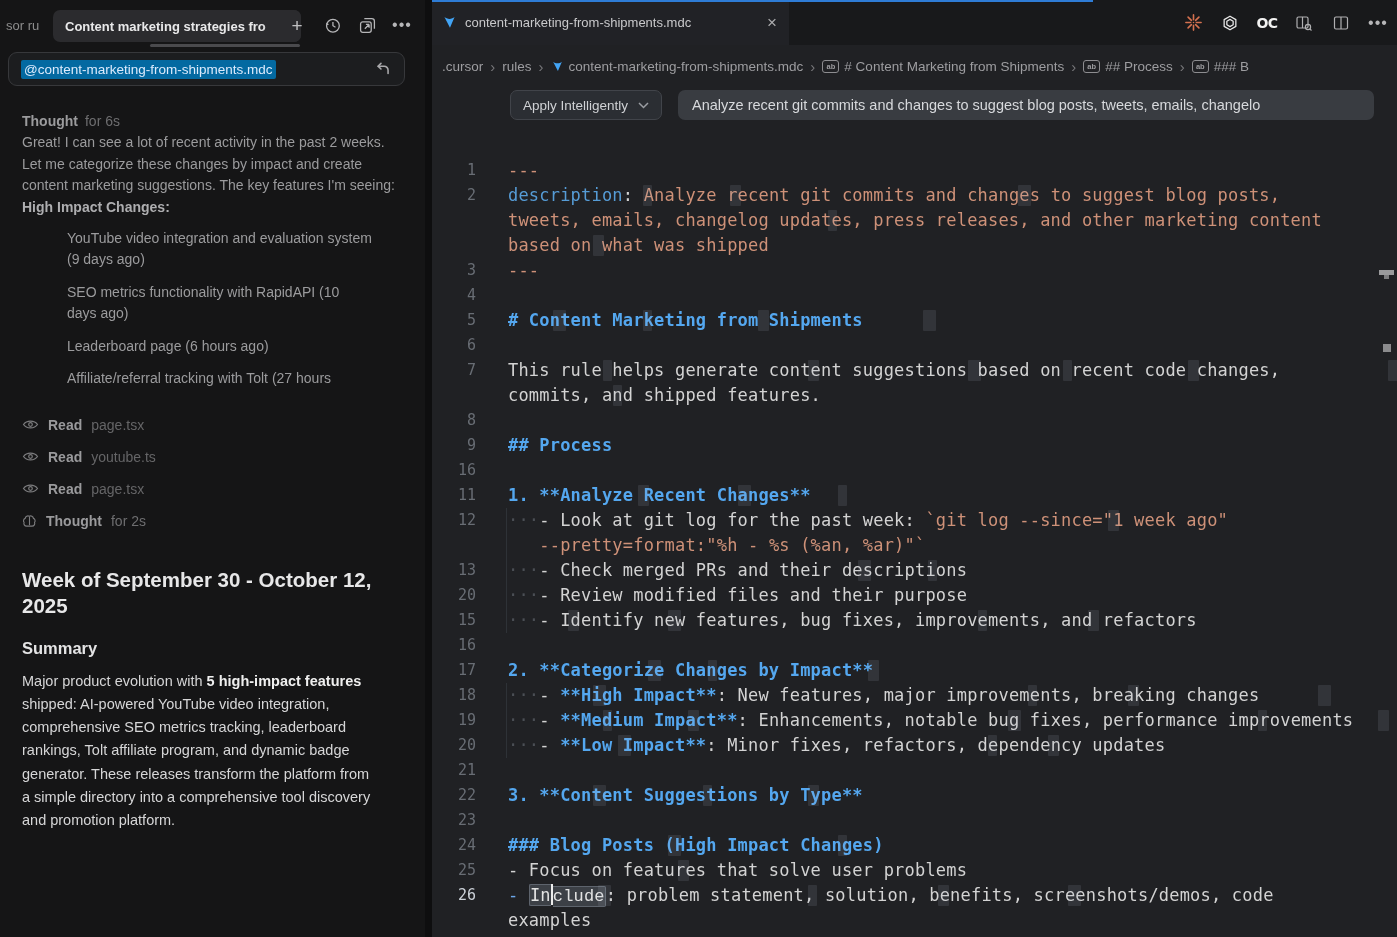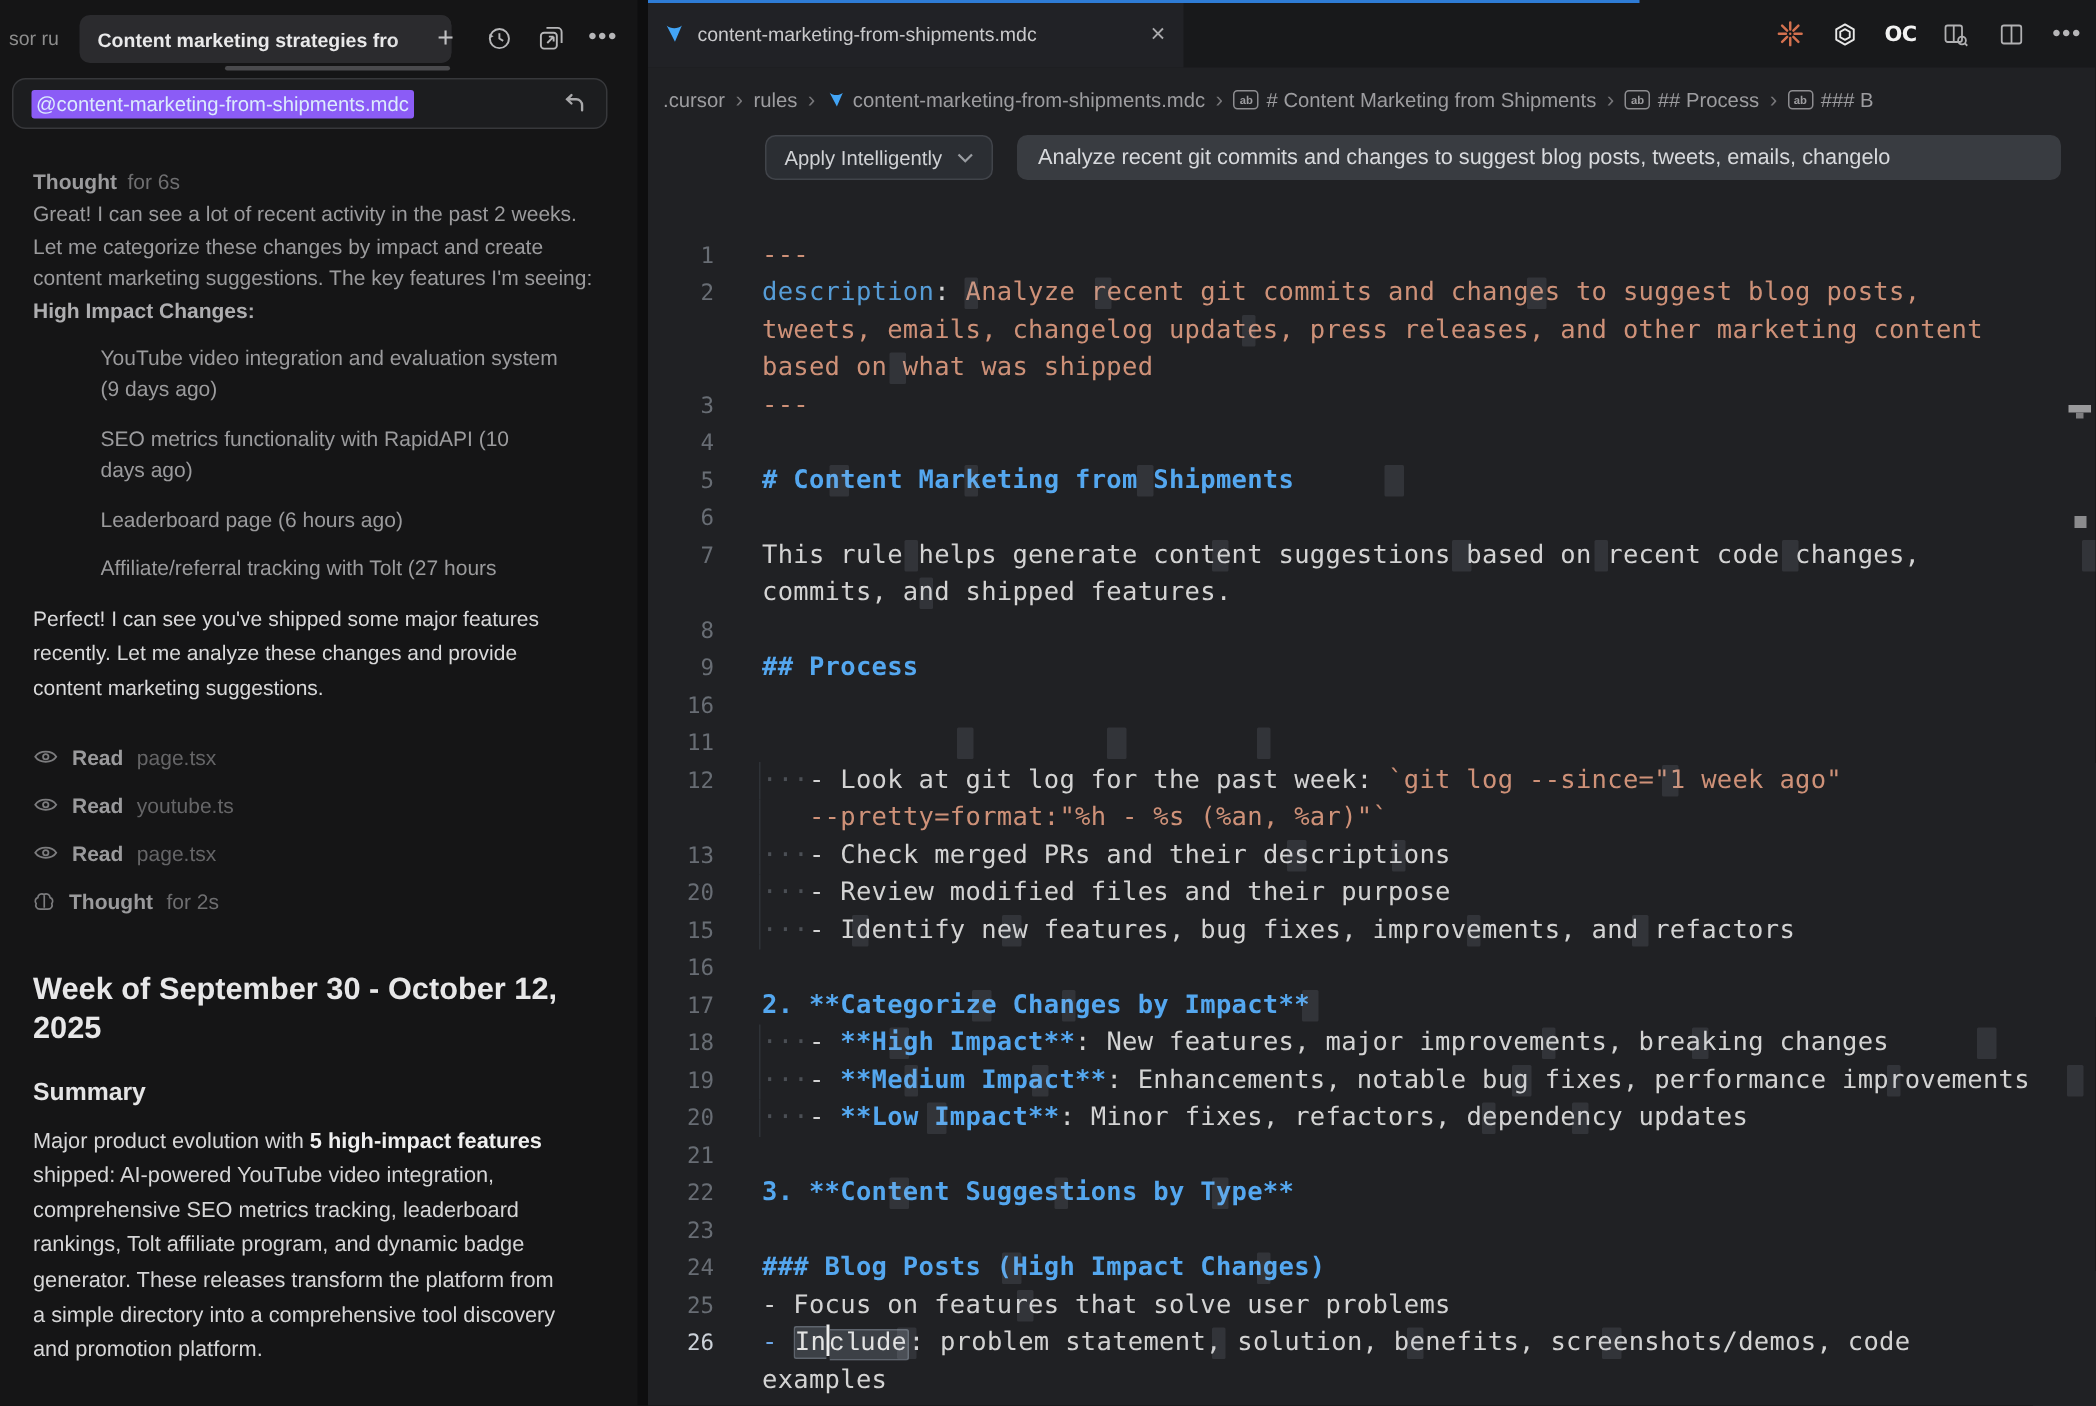--- a/index.html
+++ b/index.html
@@ -18,21 +18,21 @@
                     background:linear-gradient(to right, rgba(43,43,46,0), #2b2b2e); }
   .tabstrip-scroll { position:absolute; left:150px; top:44px; width:150px; height:3px; background:#4a4a4d; border-radius:2px; }
   .chat-hicons { position:absolute; right:12px; top:14px; display:flex; gap:13px; align-items:center; color:#b6b6b8; }
   .chat-hicons .hic { width:22px; height:22px; display:flex; align-items:center; justify-content:center; cursor:pointer; }
   .plus-glyph { font-size:19px; font-weight:300; color:#c0c0c2; line-height:1; }
   .more-glyph { font-size:16px; letter-spacing:1px; color:#b6b6b8; }
 
   .context-pill { position:absolute; left:8px; top:52px; width:397px; height:34px; background:#1c1d1f;
                   border:1px solid #37383b; border-radius:9px; display:flex; align-items:center;
                   padding:0 12px; justify-content:space-between; }
-  .context-pill .sel-text { background:#8b5cf6; color:#dcebfd; font-size:13.5px; padding:2px 3px; border-radius:2px; white-space:nowrap; }
+  .context-pill .sel-text { background:#0369a1; color:#dcebfd; font-size:13.5px; padding:2px 3px; border-radius:2px; white-space:nowrap; }
 
   .chat-body { position:absolute; left:0; top:100px; width:425px; bottom:0; padding:0 22px; }
 
   .thought-row { display:flex; align-items:center; gap:7px; margin-top:14px; }
   .thought-row .tl { color:#9b9b9d; font-size:14px; font-weight:bold; }
   .thought-row .td { color:#6e6e70; font-size:14px; }
 
   .think-para { color:#9b9b9d; font-size:14px; line-height:21.5px; width:378px; margin-top:3px; }
   .think-sub { color:#aeaeb0; font-size:14px; font-weight:bold; margin-top:2px; }
   ol.think-list { margin:13px 0 0 0; padding-left:45px; width:350px; color:#9b9b9d; font-size:14px; line-height:21.5px; }
@@ -163,21 +163,20 @@
 
     <p class="think-para">Great! I can see a lot of recent activity in the past 2 weeks. Let me categorize these changes by impact and create content marketing suggestions. The key features I'm seeing:</p>
     <div class="think-sub">High Impact Changes:</div>
     <ol class="think-list" id="think-list">
         <li>YouTube video integration and evaluation system (9 days ago)</li>
         <li>SEO metrics functionality with RapidAPI (10 days ago)</li>
         <li>Leaderboard page (6 hours ago)</li>
         <li>Affiliate/referral tracking with Tolt (27 hours</li>
       </ol>
 
-    <p class="resp-para">Perfect! I can see you've shipped some major features recently. Let me analyze these changes and provide content marketing suggestions.</p>
 
     <div class="tools" id="tool-list">
         <div class="tool-row">
           <span>
             <svg width="17" height="13" viewBox="0 0 17 13" fill="none" stroke="#7c7c7e" stroke-width="1.2">
               <path d="M1.5 6.5 C4.5 2 12.5 2 15.5 6.5 C12.5 11 4.5 11 1.5 6.5 Z"></path>
               <circle cx="8.5" cy="6.5" r="1.8"></circle>
             </svg>
           </span>
           <span class="act">Read</span>
@@ -320,21 +319,21 @@
       <div class="crow"><span class="gut"></span><span class="ctext"><span class="seg-s">based on what was shipped</span></span></div>
       <div class="crow"><span class="gut">3</span><span class="ctext"><span class="seg-m">---</span></span></div>
       <div class="crow"><span class="gut">4</span><span class="ctext"></span></div>
       <div class="crow"><span class="gut">5</span><span class="ctext"><span class="seg-h"># Content Marketing from Shipments</span></span></div>
       <div class="crow"><span class="gut">6</span><span class="ctext"></span></div>
       <div class="crow"><span class="gut">7</span><span class="ctext"><span class="seg-t">This rule helps generate content suggestions based on recent code changes,</span></span></div>
       <div class="crow"><span class="gut"></span><span class="ctext"><span class="seg-t">commits, and shipped features.</span></span></div>
       <div class="crow"><span class="gut">8</span><span class="ctext"></span></div>
       <div class="crow"><span class="gut">9</span><span class="ctext"><span class="seg-h">## Process</span></span></div>
       <div class="crow"><span class="gut">16</span><span class="ctext"></span></div>
-      <div class="crow"><span class="gut">11</span></div>
+      <div class="crow"><span class="gut">11</span><span class="ctext"><span class="seg-h">1. **Analyze Recent Changes**</span></span></div>
       <div class="crow"><span class="gut">12</span><span class="ctext guided"><span class="seg-w">···</span><span class="seg-t">- Look at git log for the past week: </span><span class="seg-c">`git log --since="1 week ago"</span></span></div>
       <div class="crow"><span class="gut"></span><span class="ctext guided"><span class="seg-p">···</span><span class="seg-c">--pretty=format:"%h - %s (%an, %ar)"`</span></span></div>
       <div class="crow"><span class="gut">13</span><span class="ctext guided"><span class="seg-w">···</span><span class="seg-t">- Check merged PRs and their descriptions</span></span></div>
       <div class="crow"><span class="gut">20</span><span class="ctext guided"><span class="seg-w">···</span><span class="seg-t">- Review modified files and their purpose</span></span></div>
       <div class="crow"><span class="gut">15</span><span class="ctext guided"><span class="seg-w">···</span><span class="seg-t">- Identify new features, bug fixes, improvements, and refactors</span></span></div>
       <div class="crow"><span class="gut">16</span><span class="ctext"></span></div>
       <div class="crow"><span class="gut">17</span><span class="ctext"><span class="seg-h">2. **Categorize Changes by Impact**</span></span></div>
       <div class="crow"><span class="gut">18</span><span class="ctext guided"><span class="seg-w">···</span><span class="seg-t">- </span><span class="seg-h">**High Impact**</span><span class="seg-t">: New features, major improvements, breaking changes</span></span></div>
       <div class="crow"><span class="gut">19</span><span class="ctext guided"><span class="seg-w">···</span><span class="seg-t">- </span><span class="seg-h">**Medium Impact**</span><span class="seg-t">: Enhancements, notable bug fixes, performance improvements</span></span></div>
       <div class="crow"><span class="gut">20</span><span class="ctext guided"><span class="seg-w">···</span><span class="seg-t">- </span><span class="seg-h">**Low Impact**</span><span class="seg-t">: Minor fixes, refactors, dependency updates</span></span></div>

